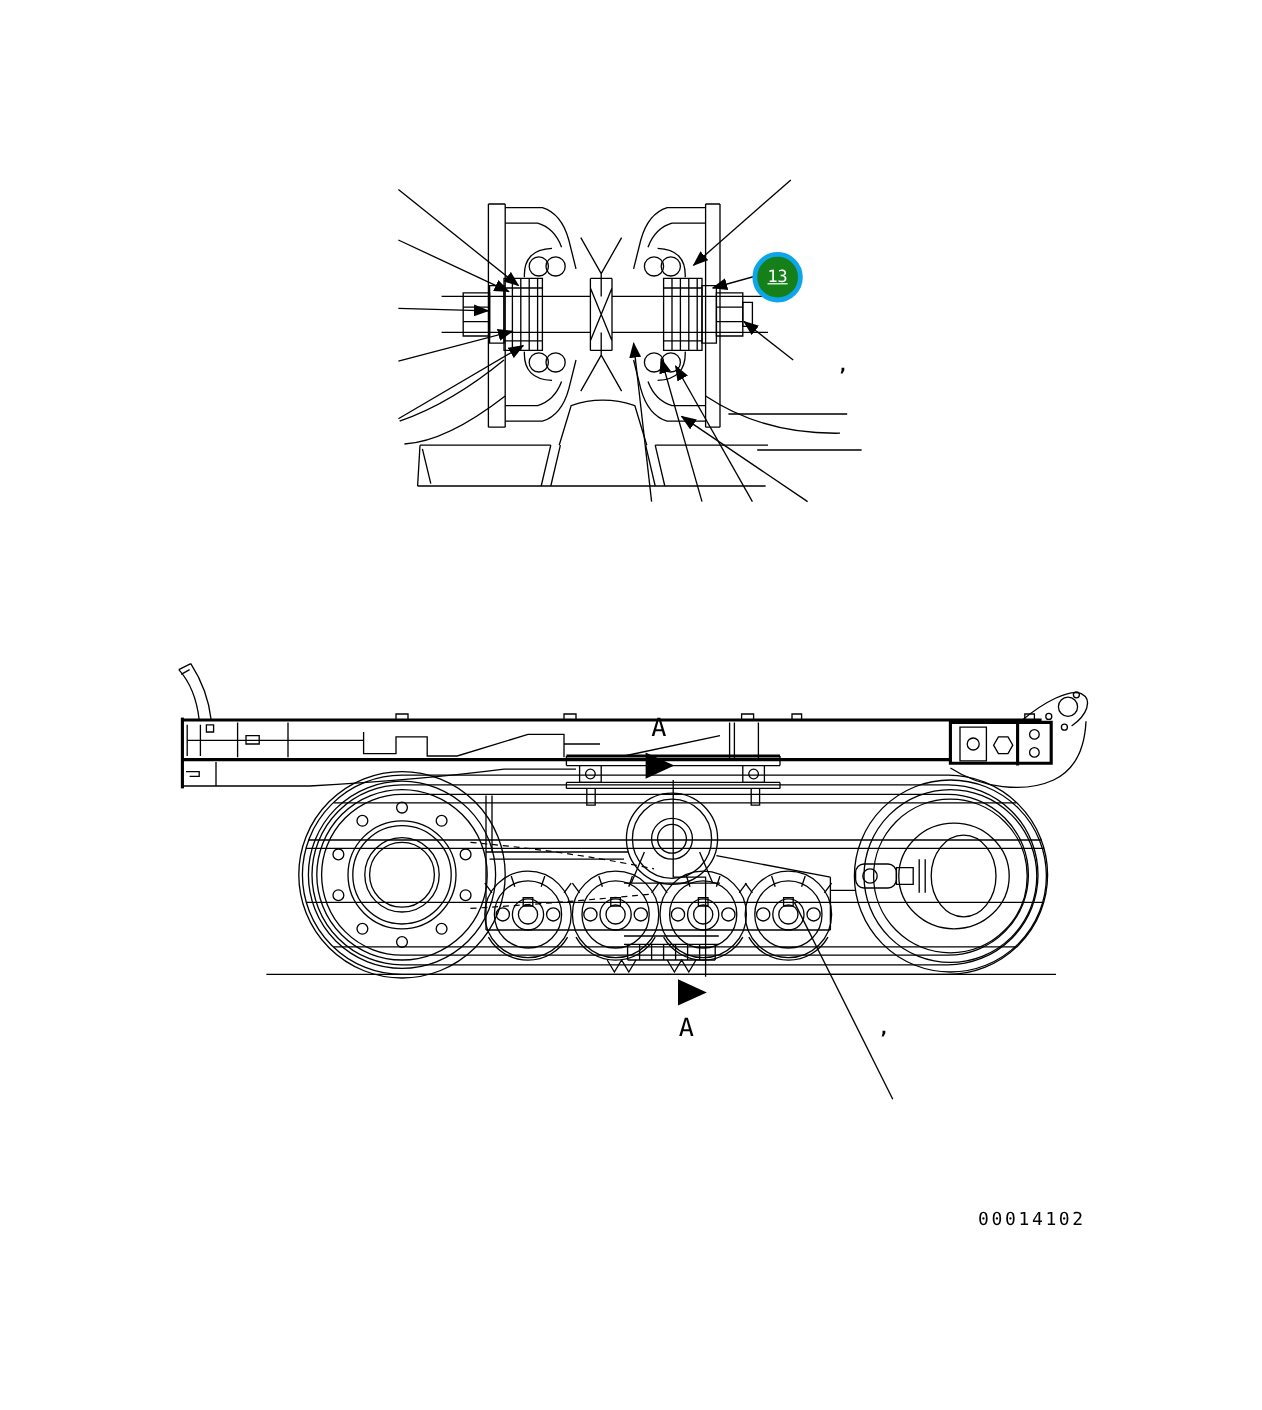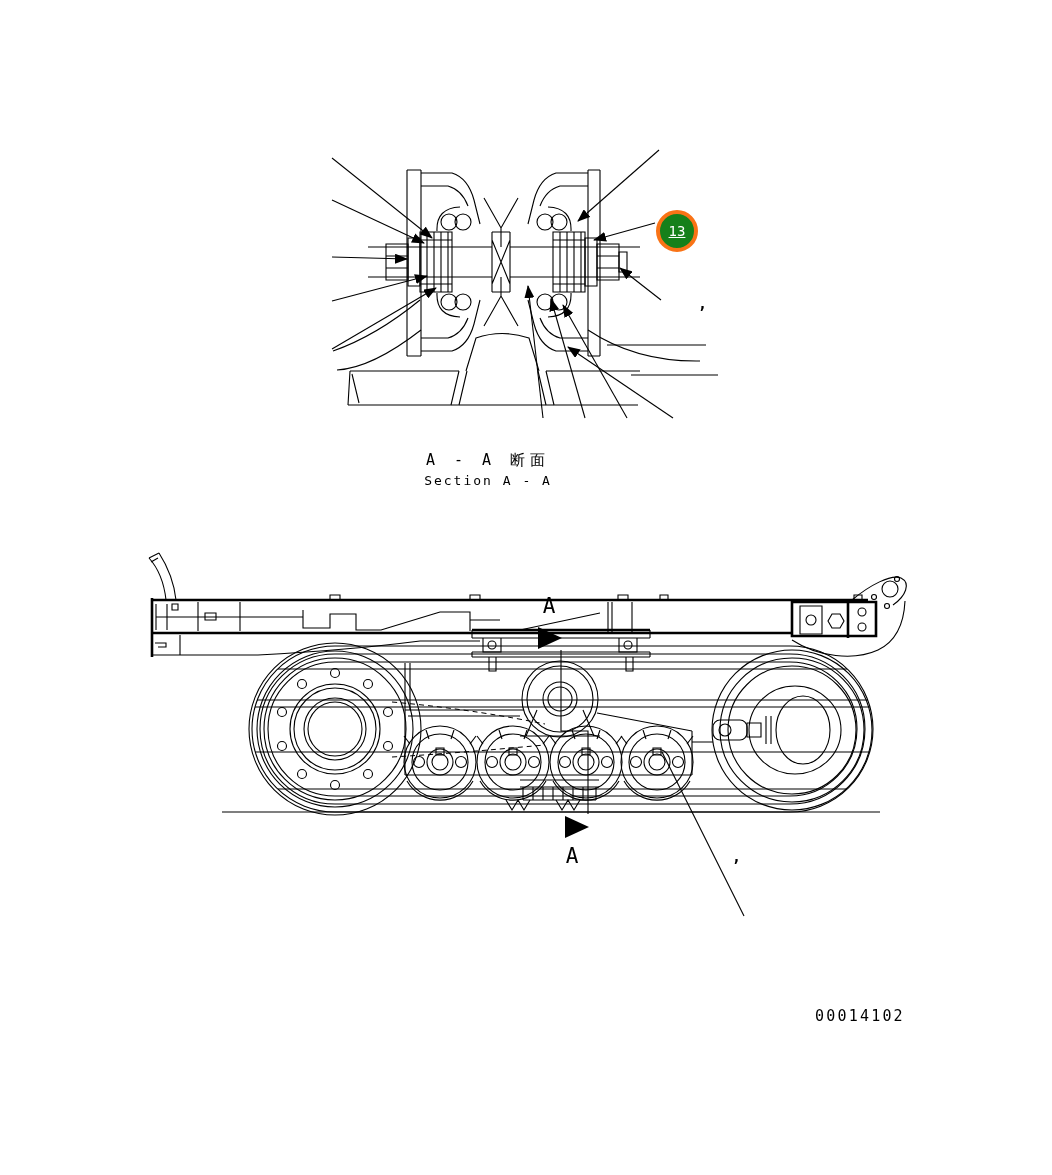--- a/index.html
+++ b/index.html
@@ -4,22 +4,22 @@
 <style>
   html,body{margin:0;padding:0;background:#ffffff;}
   #stage{position:relative;width:1052px;height:1175px;background:#ffffff;overflow:hidden;
          font-family:"DejaVu Sans Mono","Liberation Mono",monospace;}
   svg{position:absolute;left:0;top:0;}
   svg path,svg line,svg circle,svg ellipse,svg rect{fill:none;stroke:#000;stroke-width:1.1;}
   svg .tk{stroke-width:2.6;}
   svg .dash{stroke-dasharray:5 4;stroke-width:1;}
   svg .fillb{fill:#000;stroke:none;}
   .overlay{position:absolute;color:#000;}
-  #balloon-13{position:absolute;left:656px;top:210px;width:42px;height:42px;border-radius:50%;
-      box-sizing:border-box;border:4px solid #f97316;display:flex;align-items:center;justify-content:center;
+  #balloon-13{position:absolute;left:627px;top:210px;width:42px;height:42px;border-radius:50%;
+      box-sizing:border-box;border:4px solid #0ea5e9;display:flex;align-items:center;justify-content:center;
       font-size:14px;cursor:pointer;text-decoration:underline;}
   #caption{left:377px;top:451px;width:222px;text-align:center;}
   #caption .jp{font-size:15px;letter-spacing:5px;white-space:nowrap;}
   #caption .en{font-size:13px;letter-spacing:2px;margin-top:3px;white-space:nowrap;}
   .comma{font-size:15px;font-weight:bold;}
   #comma-top{left:698px;top:295px;}
   #comma-bottom{left:732px;top:848px;}
   .a-marker{width:28px;text-align:center;font-size:21px;}
   #marker-a-top{left:535px;top:594px;}
   #marker-a-bottom{left:558px;top:844px;}
@@ -260,24 +260,20 @@
     <g>
       <path d="M561,650 V731 H588 V814"></path>
       <polygon class="fillb" points="538,627 538,649 562,638"></polygon>
       <polygon class="fillb" points="565,816 565,838 589,827"></polygon>
     </g>
   </g>
 </svg>
 
 <div id="balloon-13" style="background:#15801a;color:#ffffff;">13</div>
 
-<div id="caption" class="overlay">
-  <div class="jp">A - A 断面</div>
-  <div class="en">Section A - A</div>
-</div>
 
 <div id="comma-top" class="overlay comma">,</div>
 <div id="comma-bottom" class="overlay comma">,</div>
 
 <div id="marker-a-top" class="overlay a-marker">A</div>
 <div id="marker-a-bottom" class="overlay a-marker">A</div>
 
 <div id="drawing-number" class="overlay">00014102</div>
 
 </div>

